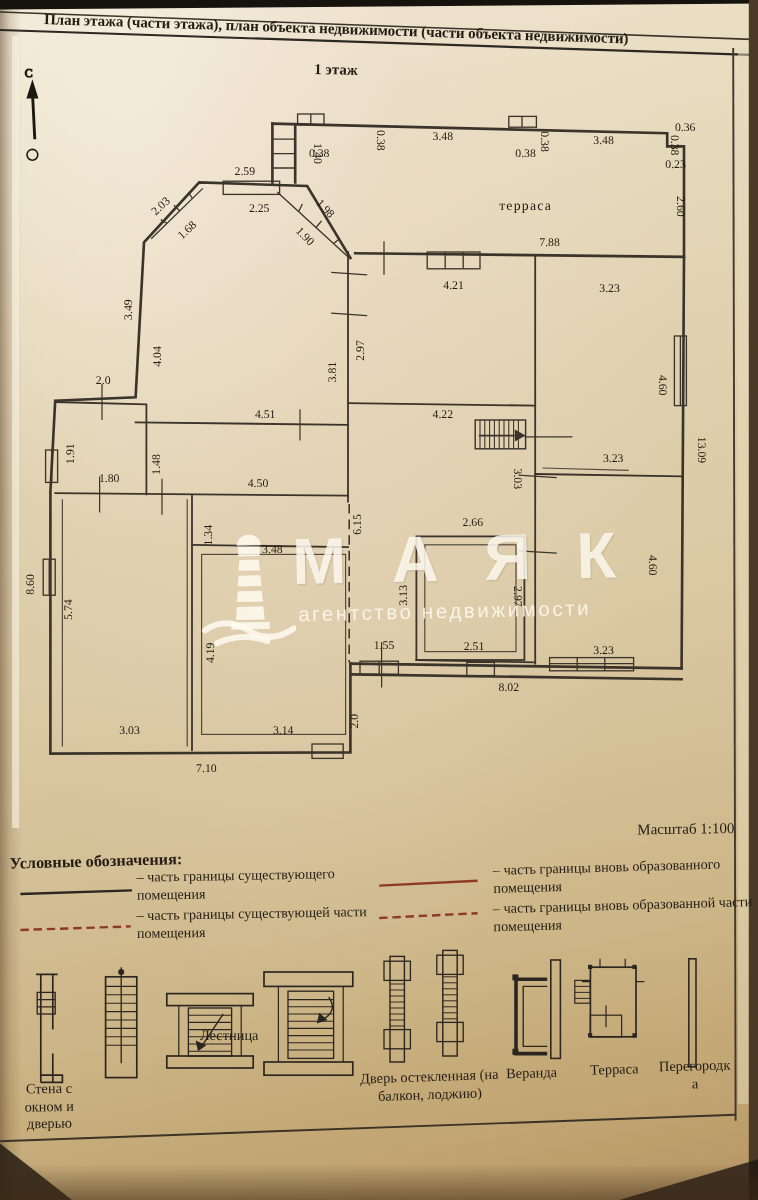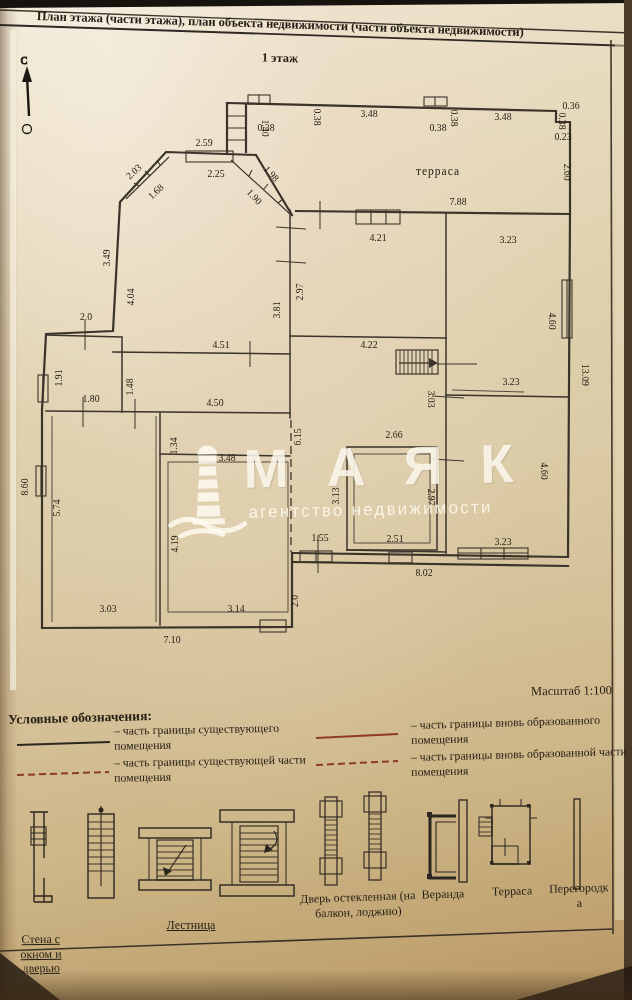--- a/index.html
+++ b/index.html
@@ -24,22 +24,22 @@
     font-weight:bold; transform:rotate(1.2deg); }
   #scale-note { left:496px; top:684px; width:116px; text-align:right; font-size:12.5px;
     transform:rotate(-0.8deg); }
   #legend-heading { left:8px; top:710px; font-size:13.5px; font-weight:bold; transform:rotate(-1.6deg); }
   .lg-text { position:absolute; font-size:11.8px; line-height:15px; color:#241d14; }
   #lg1 { left:114px; top:722px; width:200px; transform:rotate(-1deg); }
   #lg2 { left:114px; top:754px; width:200px; transform:rotate(-1deg); }
   #lg3 { left:411px; top:715px; width:220px; transform:rotate(-1.6deg); }
   #lg4 { left:411px; top:747px; width:220px; transform:rotate(-1.6deg); }
   .sym-label { position:absolute; font-size:12px; line-height:14.5px; text-align:center; color:#241d14; }
-  #sl1 { left:6px;  top:932px; width:70px;  transform:rotate(-1deg);text-decoration:underline; }
-  #sl2 { left:146px; top:918px; width:90px;text-decoration:underline; }
+  #sl1 { left:6px;  top:900px; width:70px;  transform:rotate(-1deg); }
+  #sl2 { left:146px; top:856px; width:90px; }
   #sl3 { left:298px; top:890px; width:120px; transform:rotate(-2deg); }
   #sl4 { left:406px; top:887px; width:74px;  transform:rotate(-1.5deg); }
   #sl5 { left:474px; top:884px; width:76px;  transform:rotate(-1.5deg); }
   #sl6 { left:548px; top:881px; width:62px;  transform:rotate(-1.5deg); word-break:break-all; }
   #watermark { position:absolute; left:166px; top:429px; width:420px; height:112px;
     transform:rotate(-1.2deg); pointer-events:none; }
   #wm-name { position:absolute; left:78px; top:6px; font-family:"Liberation Sans",sans-serif;
     font-weight:bold; font-size:54px; letter-spacing:38px; white-space:nowrap;
     color:rgba(255,252,243,.82); text-shadow:1px 1px 1px rgba(150,128,96,.28); }
   #wm-sub { position:absolute; left:82px; top:71px; font-family:"Liberation Sans",sans-serif;

